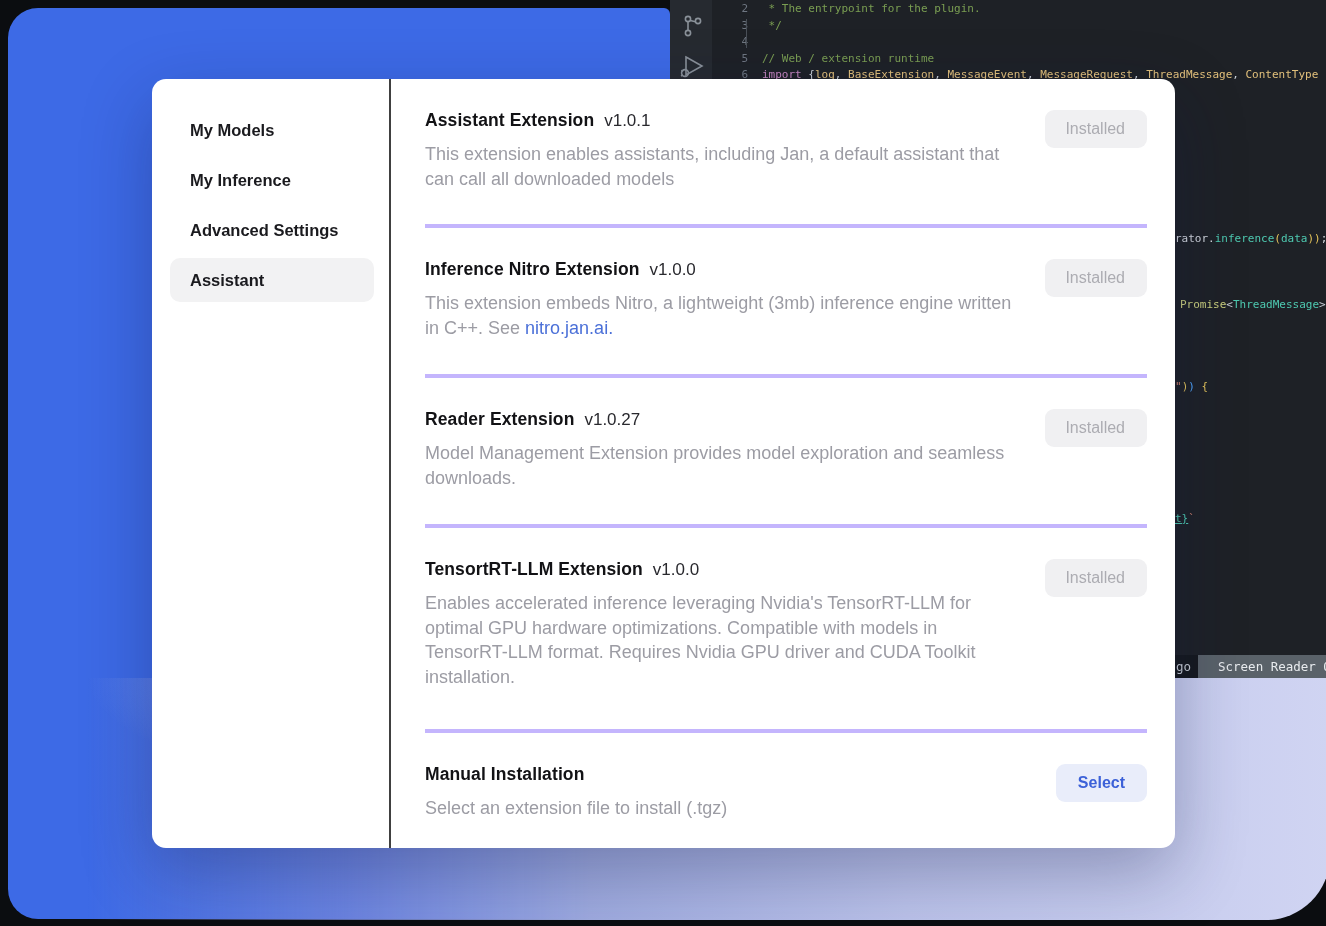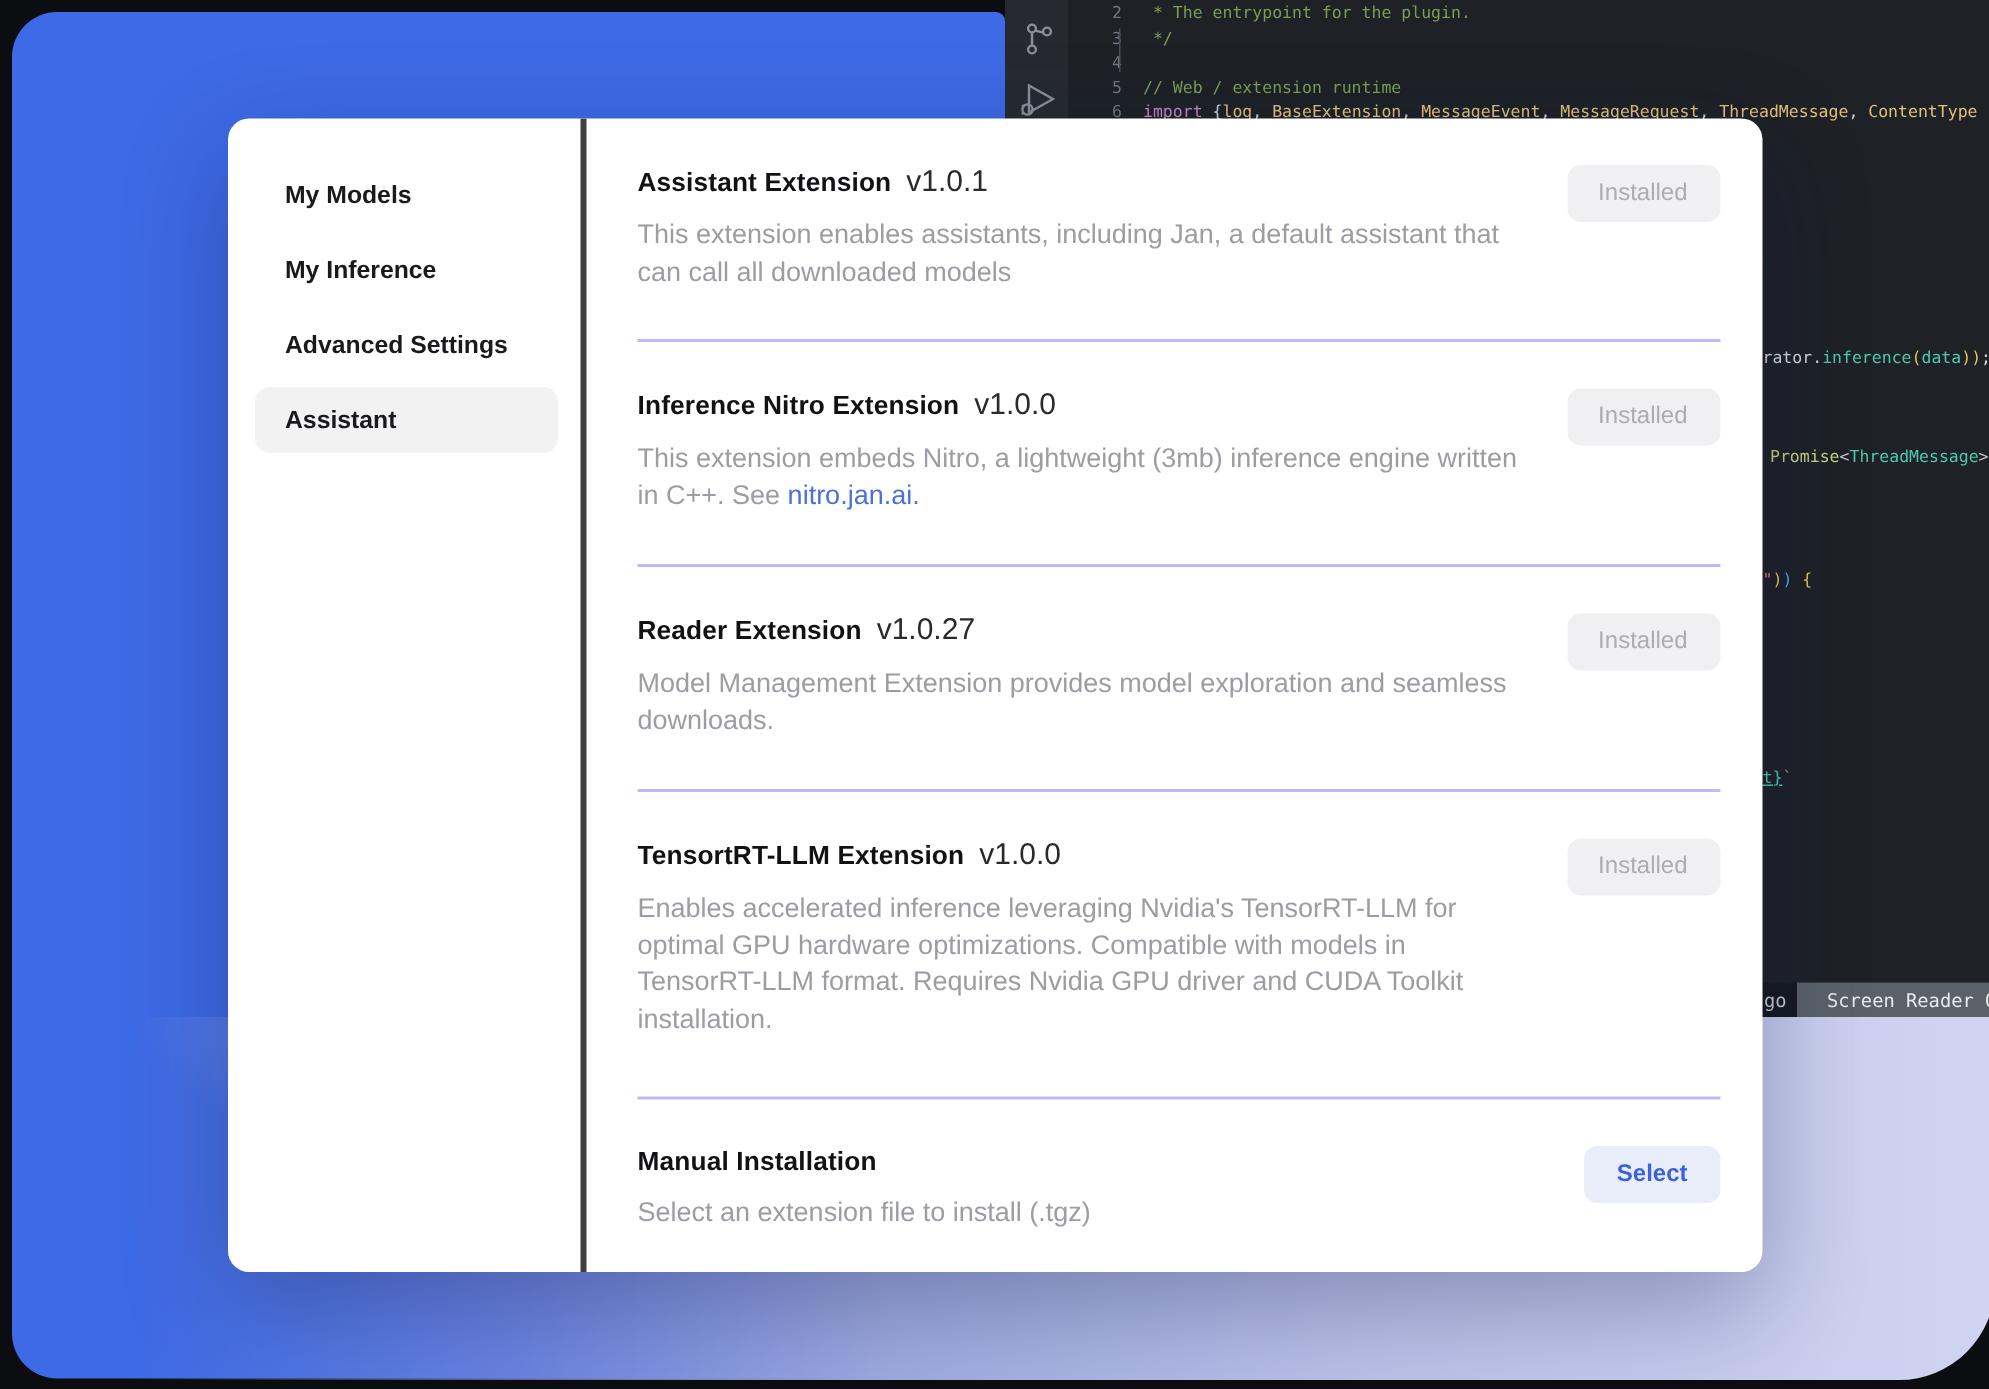--- a/index.html
+++ b/index.html
@@ -80,40 +80,40 @@
   }
 
   
   .modal {
     position:absolute; left:152px; top:79px; width:1023px; height:769px;
     background:#ffffff; border-radius:14px;
     box-shadow: 0 24px 70px rgba(14,24,70,0.32);
     display:flex; overflow:hidden;
   }
   .sidebar {
-    width:239px; border-right:4px solid #404040;
+    width:239px; border-right:2px solid #404040;
     padding:29px 15px 14px 18px; flex-shrink:0;
   }
   .side-item {
     height:44px; margin-bottom:6px; border-radius:10px;
     display:flex; align-items:center; padding-left:20px;
     font-size:16.5px; font-weight:700; color:#1a1a1e; cursor:pointer;
   }
   .side-item.active { background:#f2f2f3; }
 
   .content { flex:1; padding:0 28px 0 34px; display:flex; flex-direction:column; }
   .ext-row {
     display:flex; justify-content:space-between; align-items:flex-start;
-    padding-top:31px; border-bottom:2px solid #c4b5fd;
+    padding-top:31px; border-bottom:4px solid #c4b5fd;
   }
   .ext-row:last-child { border-bottom:none; }
   .ext-text { max-width:590px; }
   .ext-title-line { display:flex; align-items:baseline; }
   .ext-name { font-size:17.5px; font-weight:700; color:#121215; letter-spacing:0.1px; }
-  .ext-version { font-size:20px; font-weight:400; color:#29292e; margin-left:10px; }
+  .ext-version { font-size:17px; font-weight:400; color:#29292e; margin-left:10px; }
   .ext-desc { margin-top:11px; font-size:18px; line-height:24.5px; color:#9c9ca4; }
   .desc-link { color: var(--link, #4b70d8); text-decoration:none; cursor:pointer; }
   .btn {
     border:none; border-radius:9px; padding:10px 22px;
     font-family:"Liberation Sans", sans-serif; font-size:16px; cursor:pointer;
   }
   .btn.installed { background:#f0f0f2; color:#acacb2; font-weight:400;padding-left:20px; }
   .btn.select   { background:#e9edfa; color: var(--accent, #3c61d8); font-weight:700; }
 </style>
 </head>

